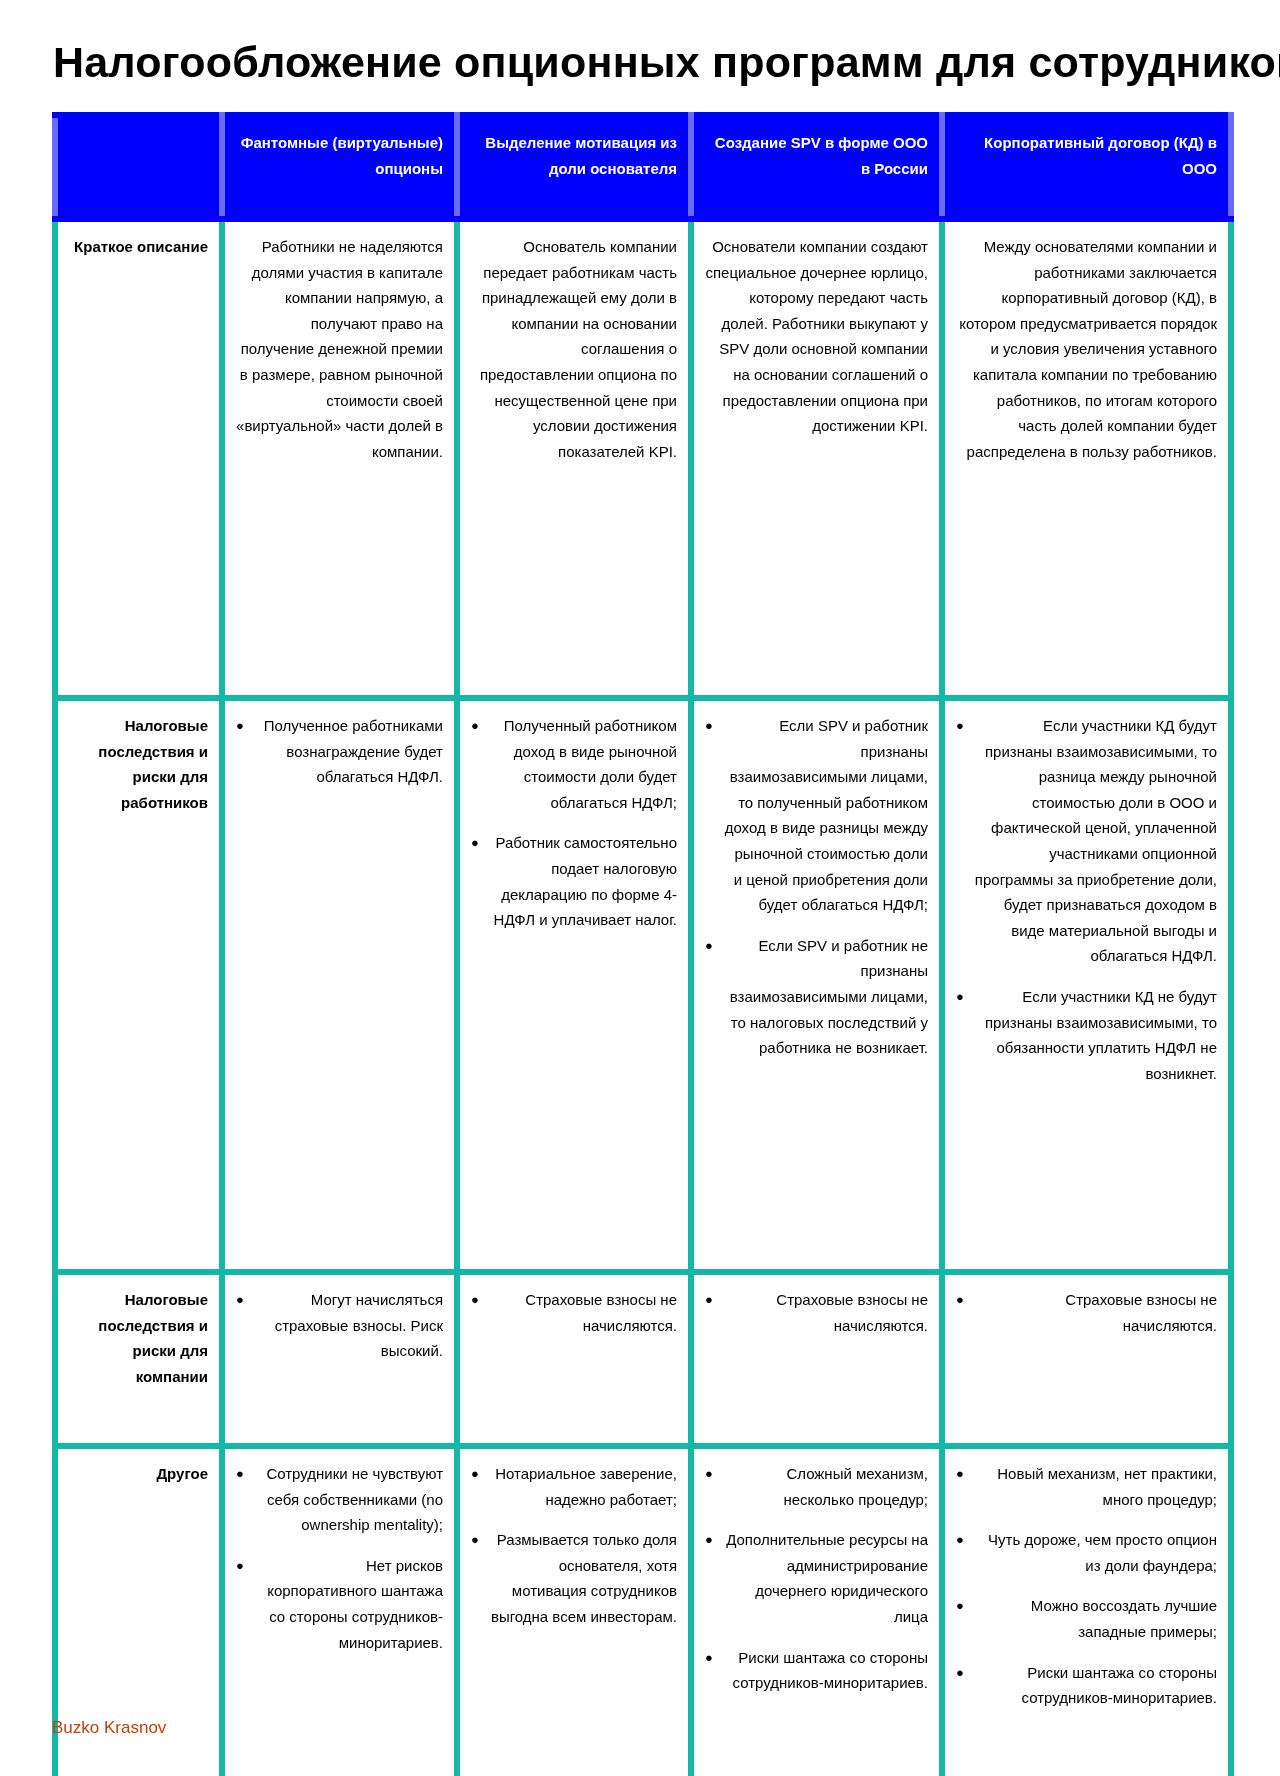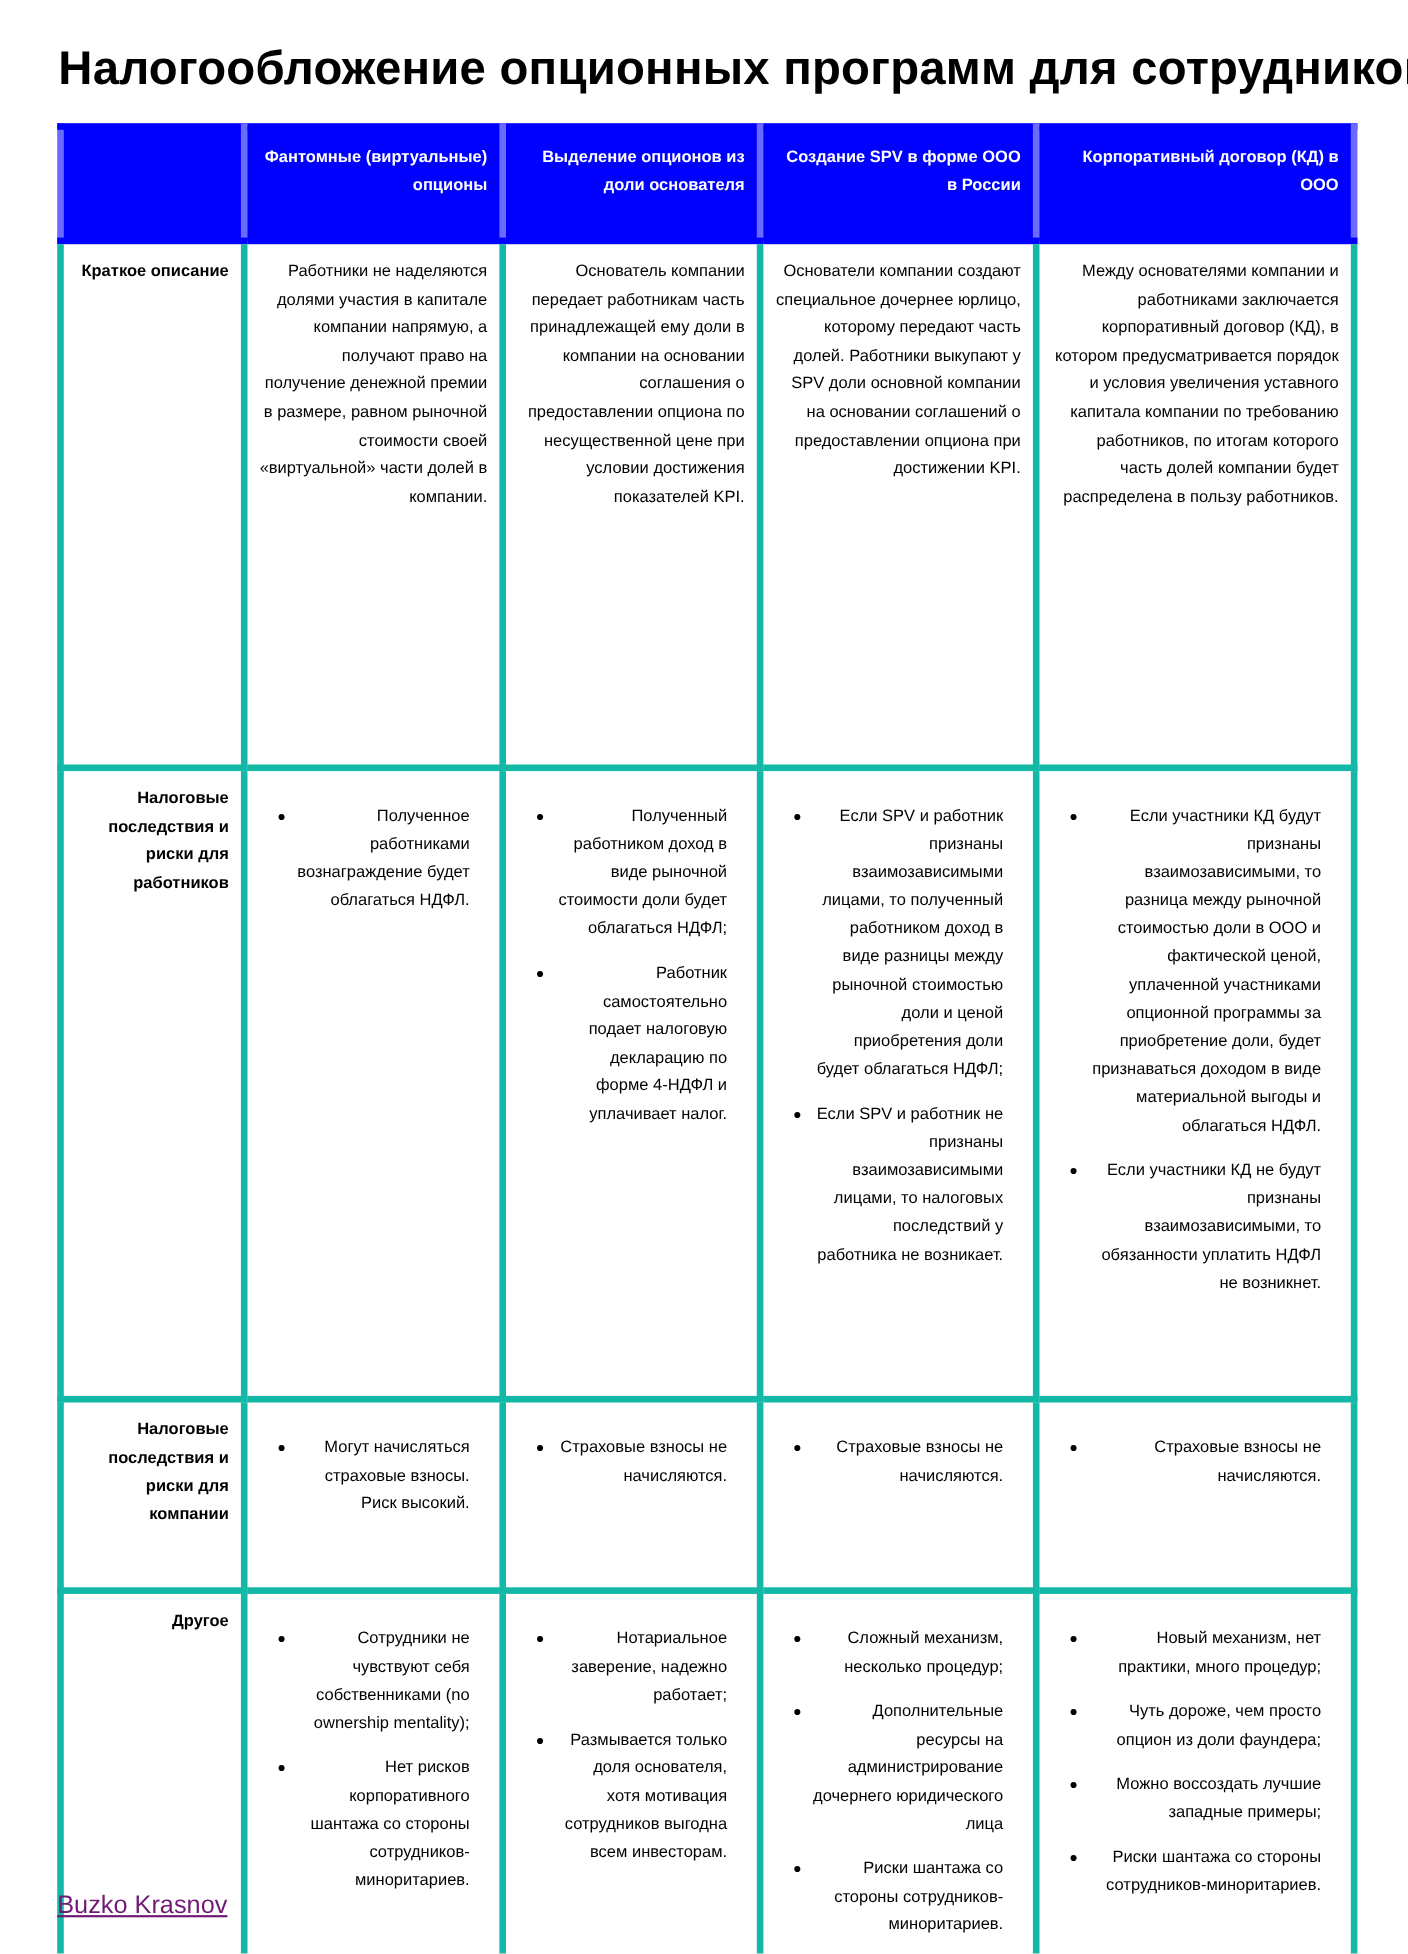--- a/index.html
+++ b/index.html
@@ -17,44 +17,44 @@
     table.grid th, table.grid td { border: 6px solid #14b8a6; vertical-align: top;
              padding: 12px 11px 8px 11px; font-size: 15px; line-height: 25.6px; text-align: right; }
     table.grid thead th { background: #0000ff; color: #ffffff; font-weight: bold; height: 78px;
              border-color: #0000ff; border-left-color: #6a6aff; border-right-color: #6a6aff; }
     table.grid thead tr { height: 98px; }
     tr.r1 { height: 479px; }
     tr.r2 { height: 574px; }
     tr.r3 { height: 174px; }
     tr.r4 { height: 376px; }
     td.rowhead { font-weight: bold; }
-    ul.bl { list-style: none; margin: 16px; padding: 0; }
+    ul.bl { list-style: none; margin: 0; padding: 0; }
     ul.bl li { position: relative; padding-left: 18px; margin: 0 0 15px 0; }
     ul.bl li:last-child { margin-bottom: 0; }
     ul.bl li::before { content: "\25CF"; position: absolute; left: 0; top: 0; font-size: 13px; }
-    .footer { position: absolute; left: 52px; top: 1718px; color: #701a75; font-size: 23px; text-decoration: underline; }
+    .footer { position: absolute; left: 52px; top: 1718px; color: #c2410c; font-size: 17px; }
   </style>
 </head>
 <body>
 
 <h1 class="title">Налогообложение опционных программ для сотрудников</h1>
 
 <table class="grid">
   <colgroup>
     <col class="c0">
       <col class="c1">
       <col class="c2">
       <col class="c3">
       <col class="c4">
   </colgroup>
   <thead>
     <tr>
       <th></th>
       <th>Фантомные (виртуальные) опционы</th>
-      <th>Выделение опционов из доли основателя</th>
+      <th>Выделение мотивация из доли основателя</th>
       <th>Создание SPV в форме ООО в России</th>
       <th>Корпоративный договор (КД) в ООО</th>
     </tr>
   </thead>
   <tbody id="tbody">
       <tr class="r1">
         <td class="rowhead">Краткое описание</td>
         <td>
           <div>Работники не наделяются долями участия в капитале компании напрямую, а получают право на получение денежной премии в размере, равном рыночной стоимости своей «виртуальной» части долей в компании.</div>
         </td>

